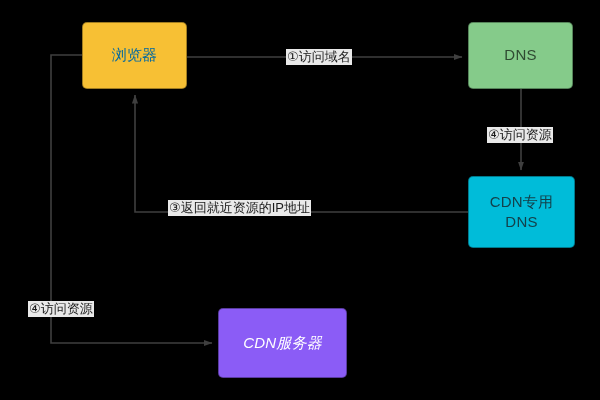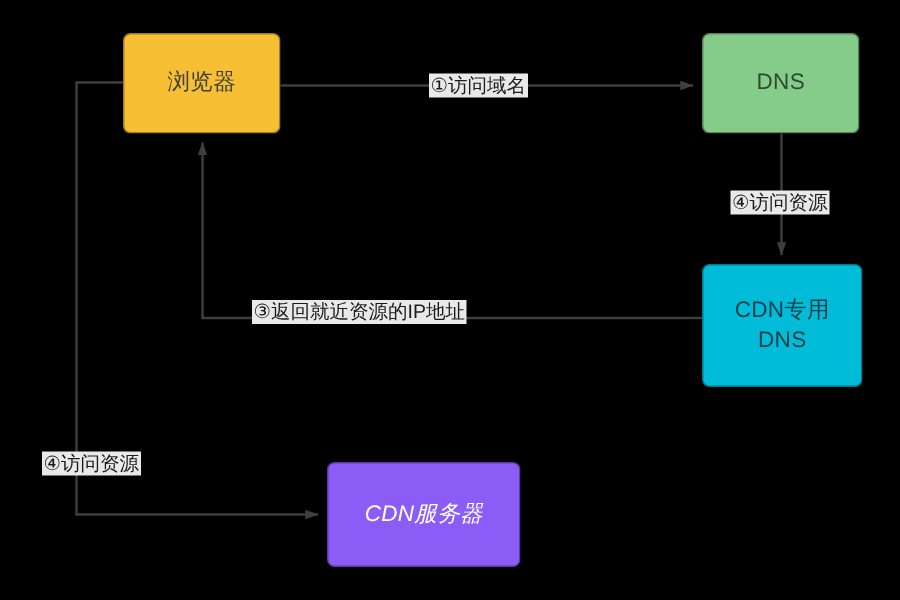--- a/index.html
+++ b/index.html
@@ -24,29 +24,29 @@
     justify-content: center;
     text-align: center;
     font-size: 15px;
     line-height: 1.35;
     letter-spacing: 0.2px;
     border: 1px solid rgba(0,0,0,0.35);
   }
   #node-browser {
     left: 82px;  top: 22px;  width: 105px; height: 67px;
     background: #f7c034;
-    color: #404040;
+    color: #0369a1;
   }
   #node-dns {
     left: 468px; top: 22px;  width: 105px; height: 67px;
     background: #85cb8a;
     color: #2f4a32;
   }
   #node-cdn-dns {
-    left: 468px; top: 176px; width: 107px; height: 82px;
+    left: 468px; top: 176px; width: 107px; height: 72px;
     background: #00bcd9;
     color: #13414b;
   }
   #node-cdn-server {
     left: 218px; top: 308px; width: 129px; height: 70px;
     background: #8b5cf6;
     color: #ffffff;
     font-style: italic;
   }
   .edge-svg {

